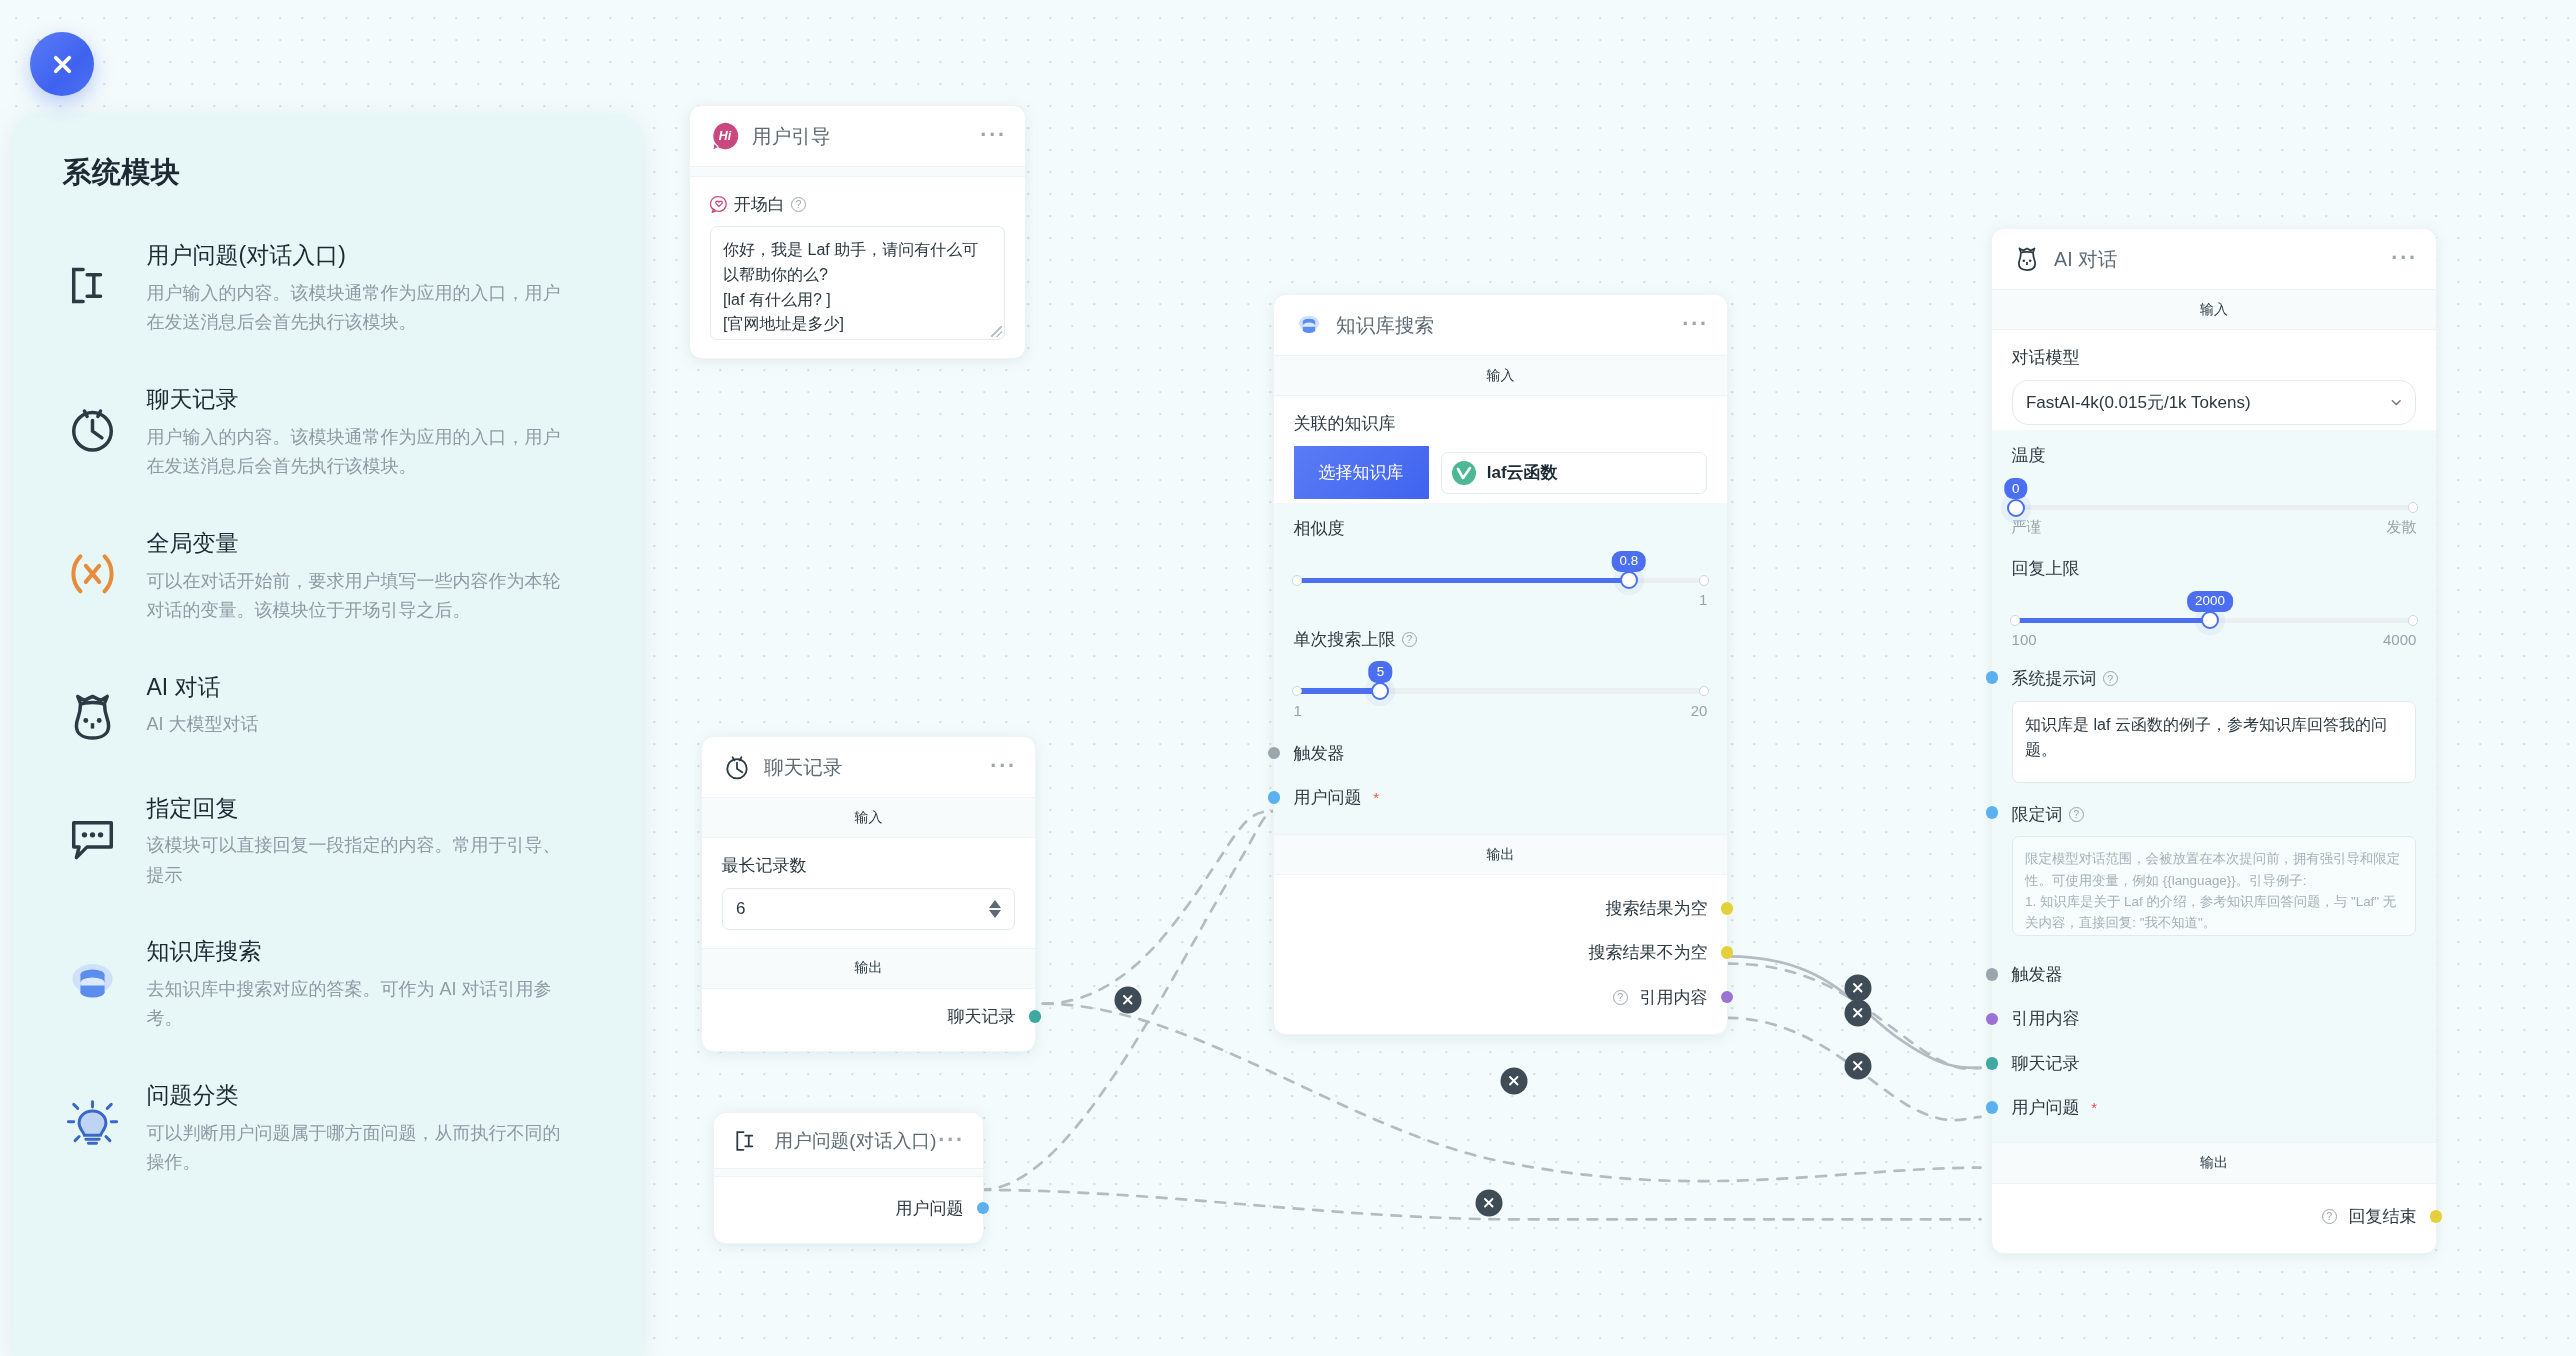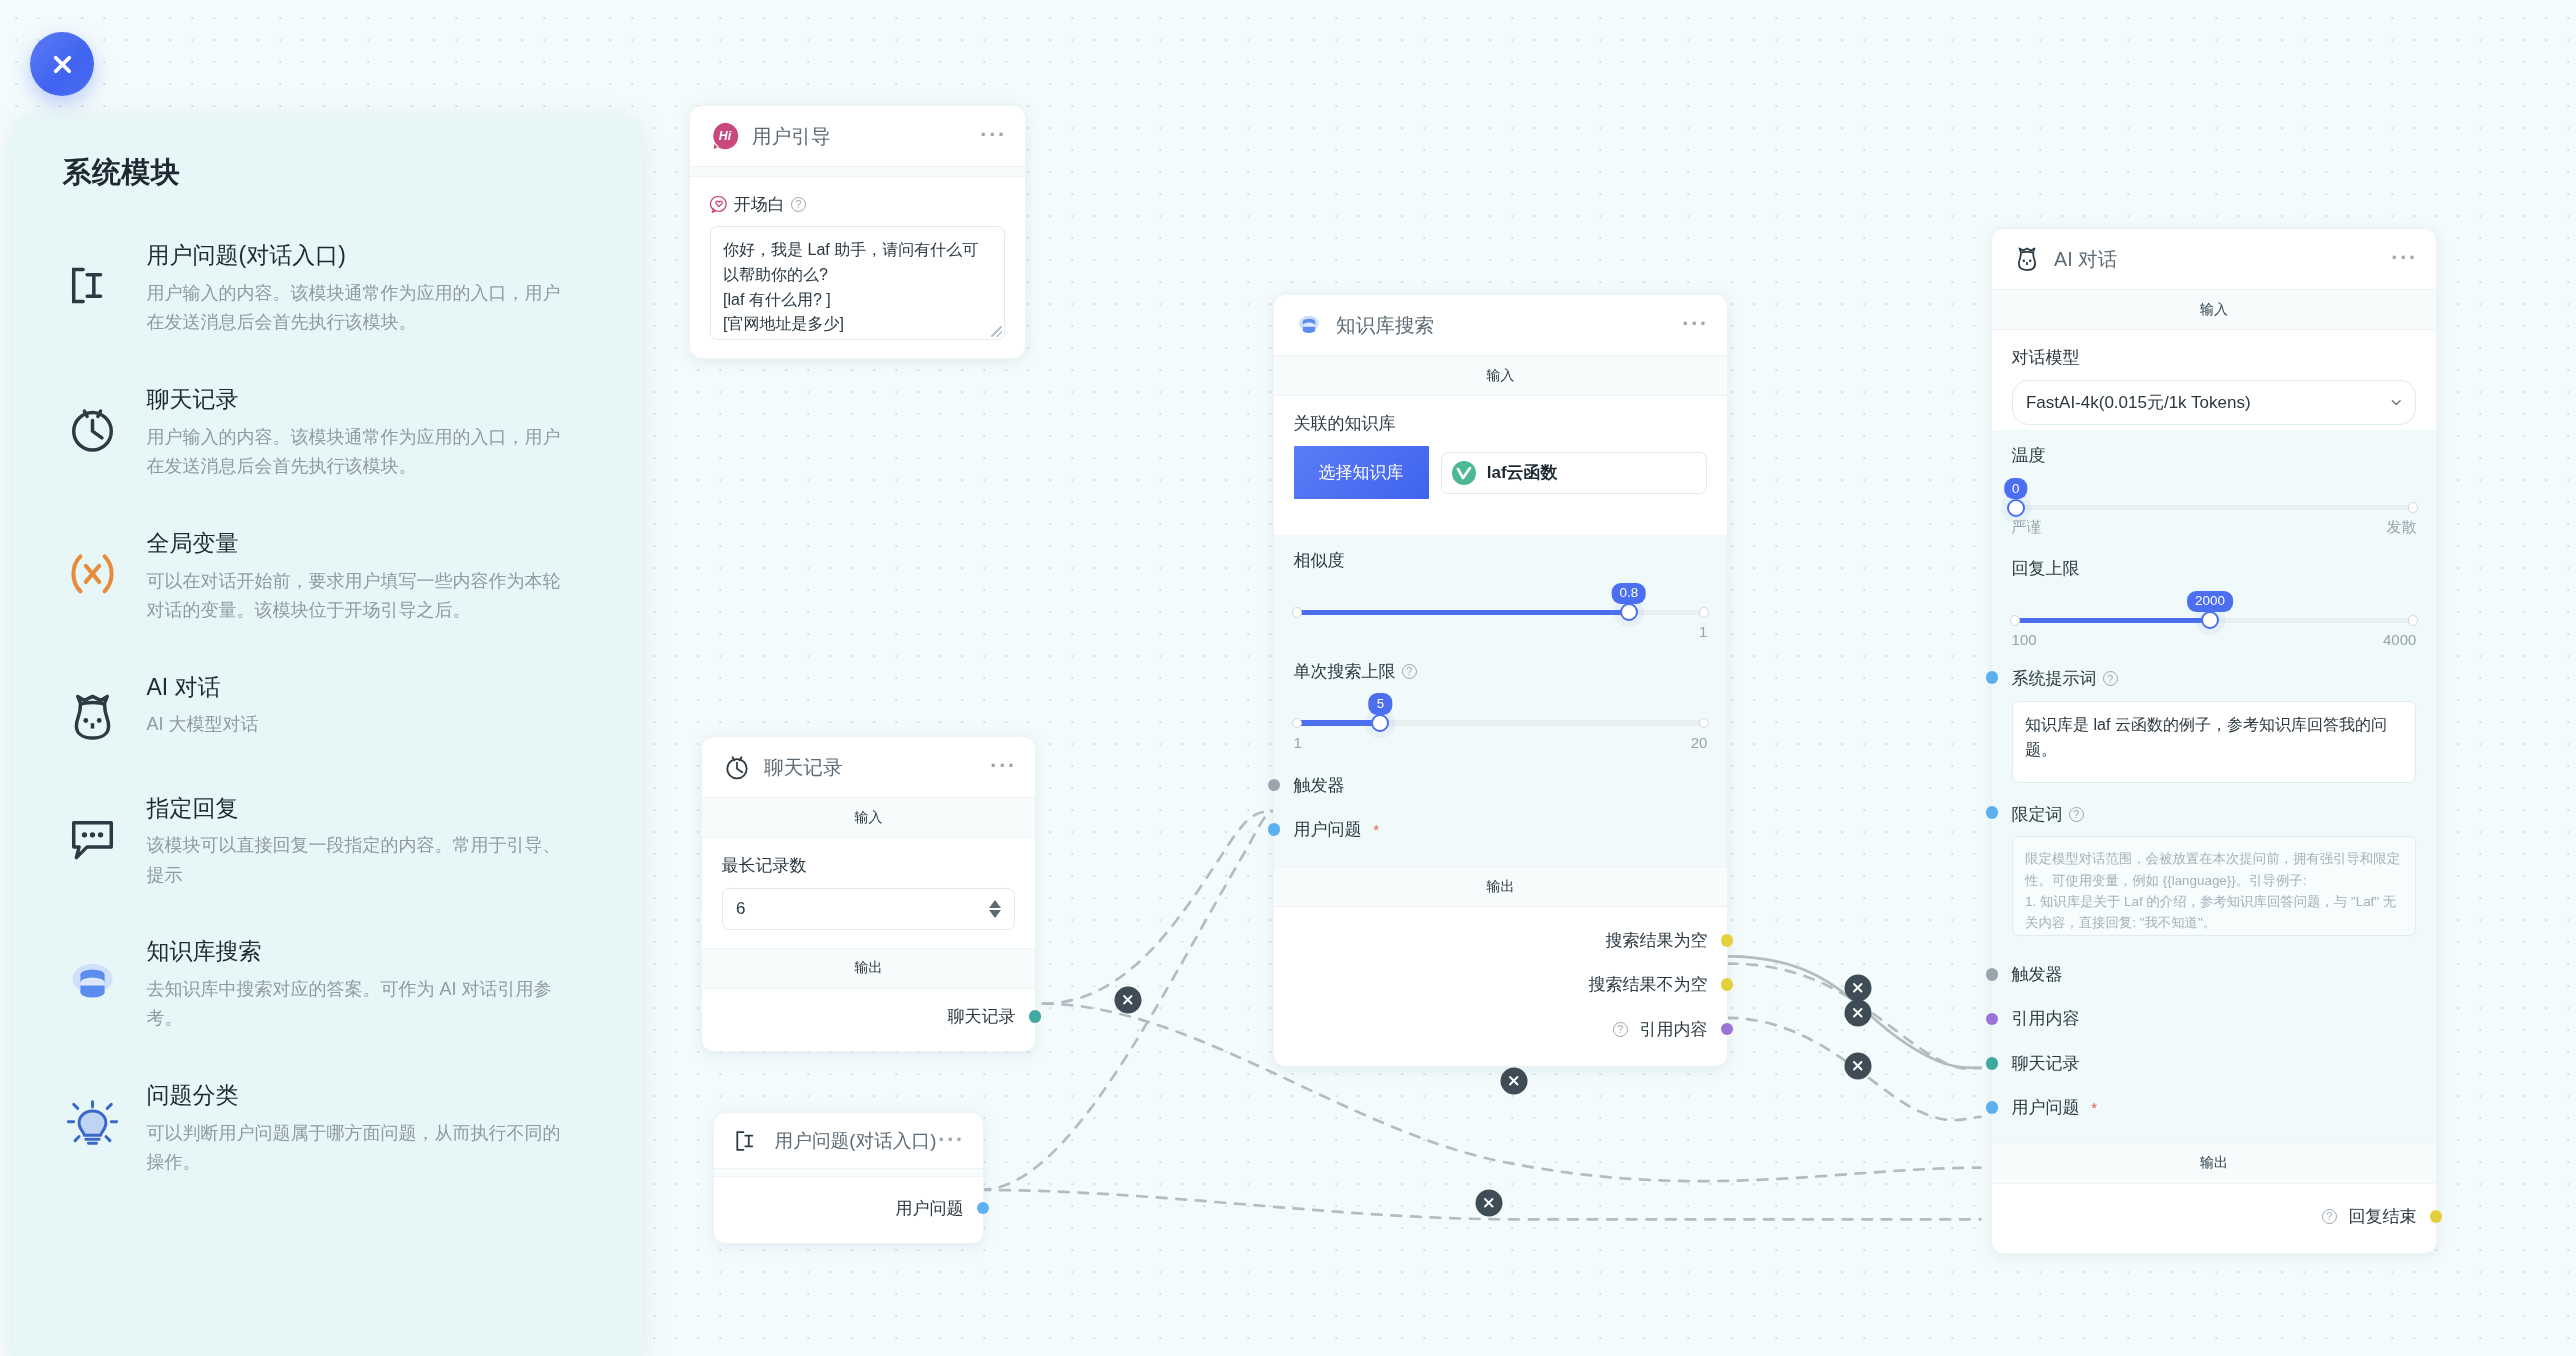--- a/index.html
+++ b/index.html
@@ -479,21 +479,21 @@
       <div class="kb-tag">
         <span class="laf-logo">
           <svg viewBox="0 0 24 24">
               <path d="M6 8 L11 17 L18 7" fill="none" stroke="#fff" stroke-width="2.6" stroke-linecap="round" stroke-linejoin="round"></path>
             </svg>
         </span>
         <span class="kb-tag-name">laf云函数</span>
       </div>
     </div>
   </div>
-  <div style="background:#f1fafa;padding:14.3px 19.6px 9px 19.6px;margin-top:32px;">
+  <div style="background:#f1fafa;padding:14.3px 19.6px 9px 19.6px;">
     <div class="field-label">相似度</div>
     <div class="slider-wrap">
       <div class="slider-bubble" style="left:81%;text-align:right;">0.8</div>
       <div class="slider-track">
         <div class="slider-fill" style="width:81%;"></div>
         <span class="slider-end l"></span>
         <span class="slider-end r"></span>
         <span class="slider-knob" style="left:81%;"></span>
       </div>
       <div class="slider-minmax right-only">

